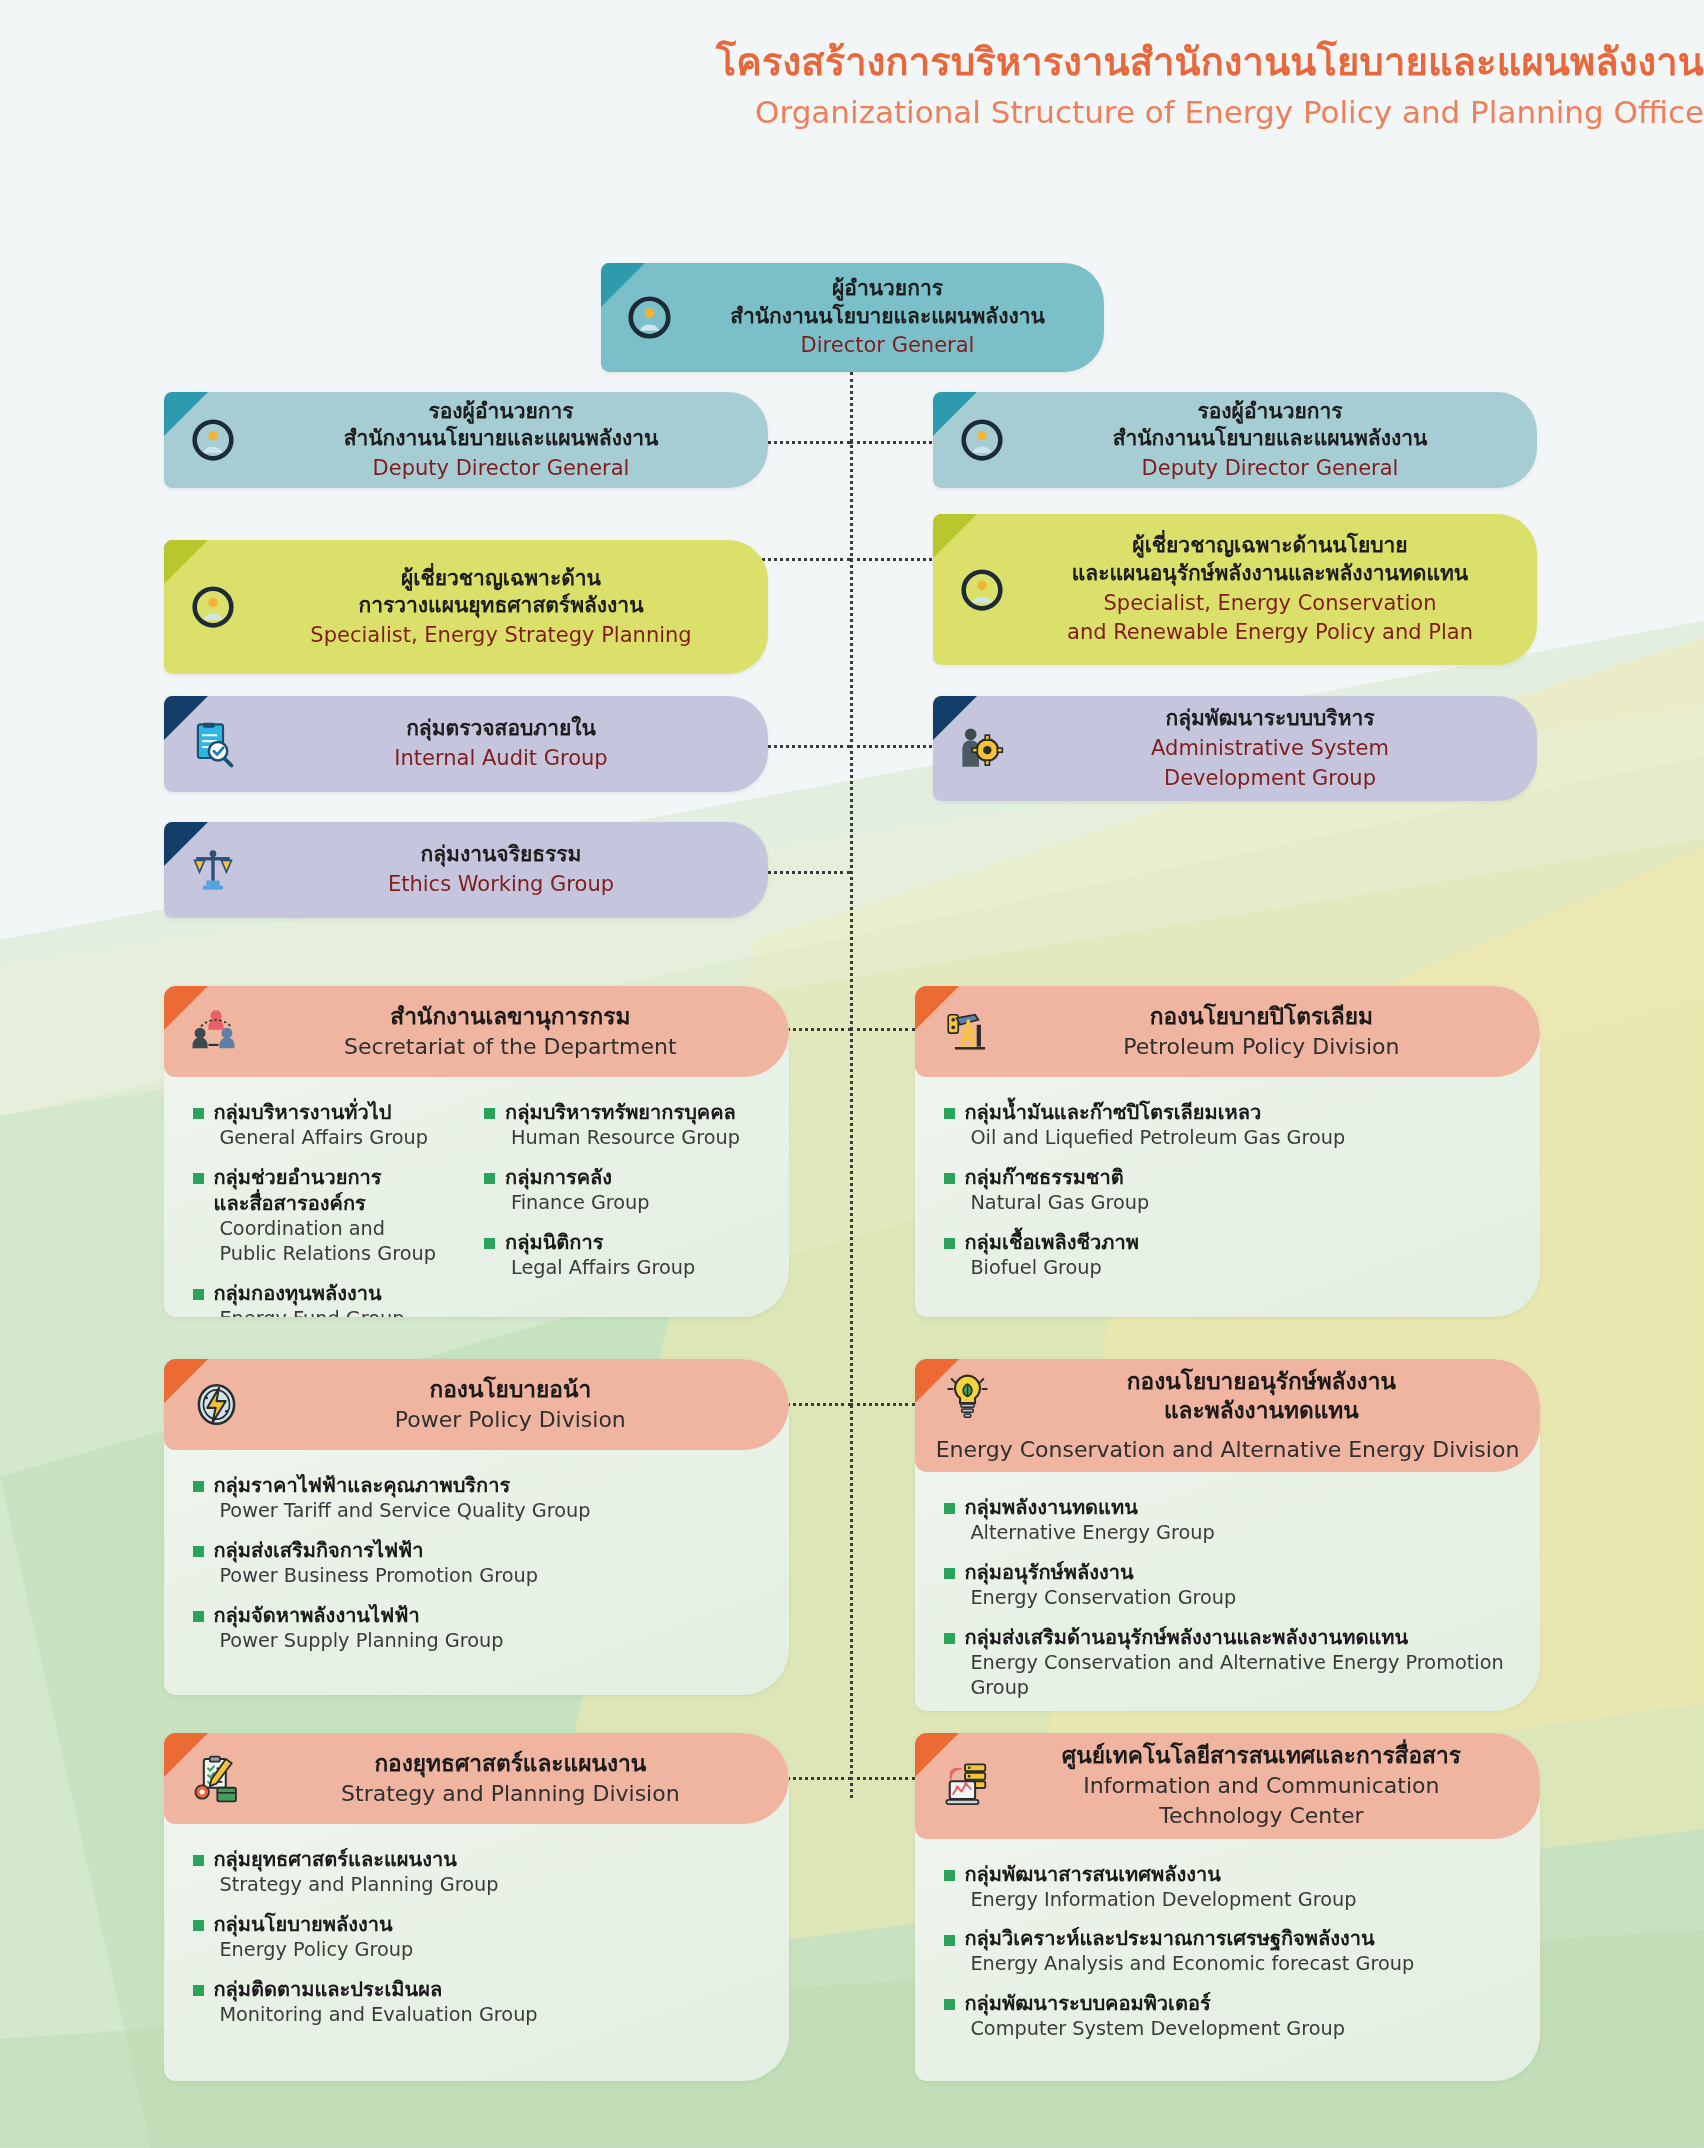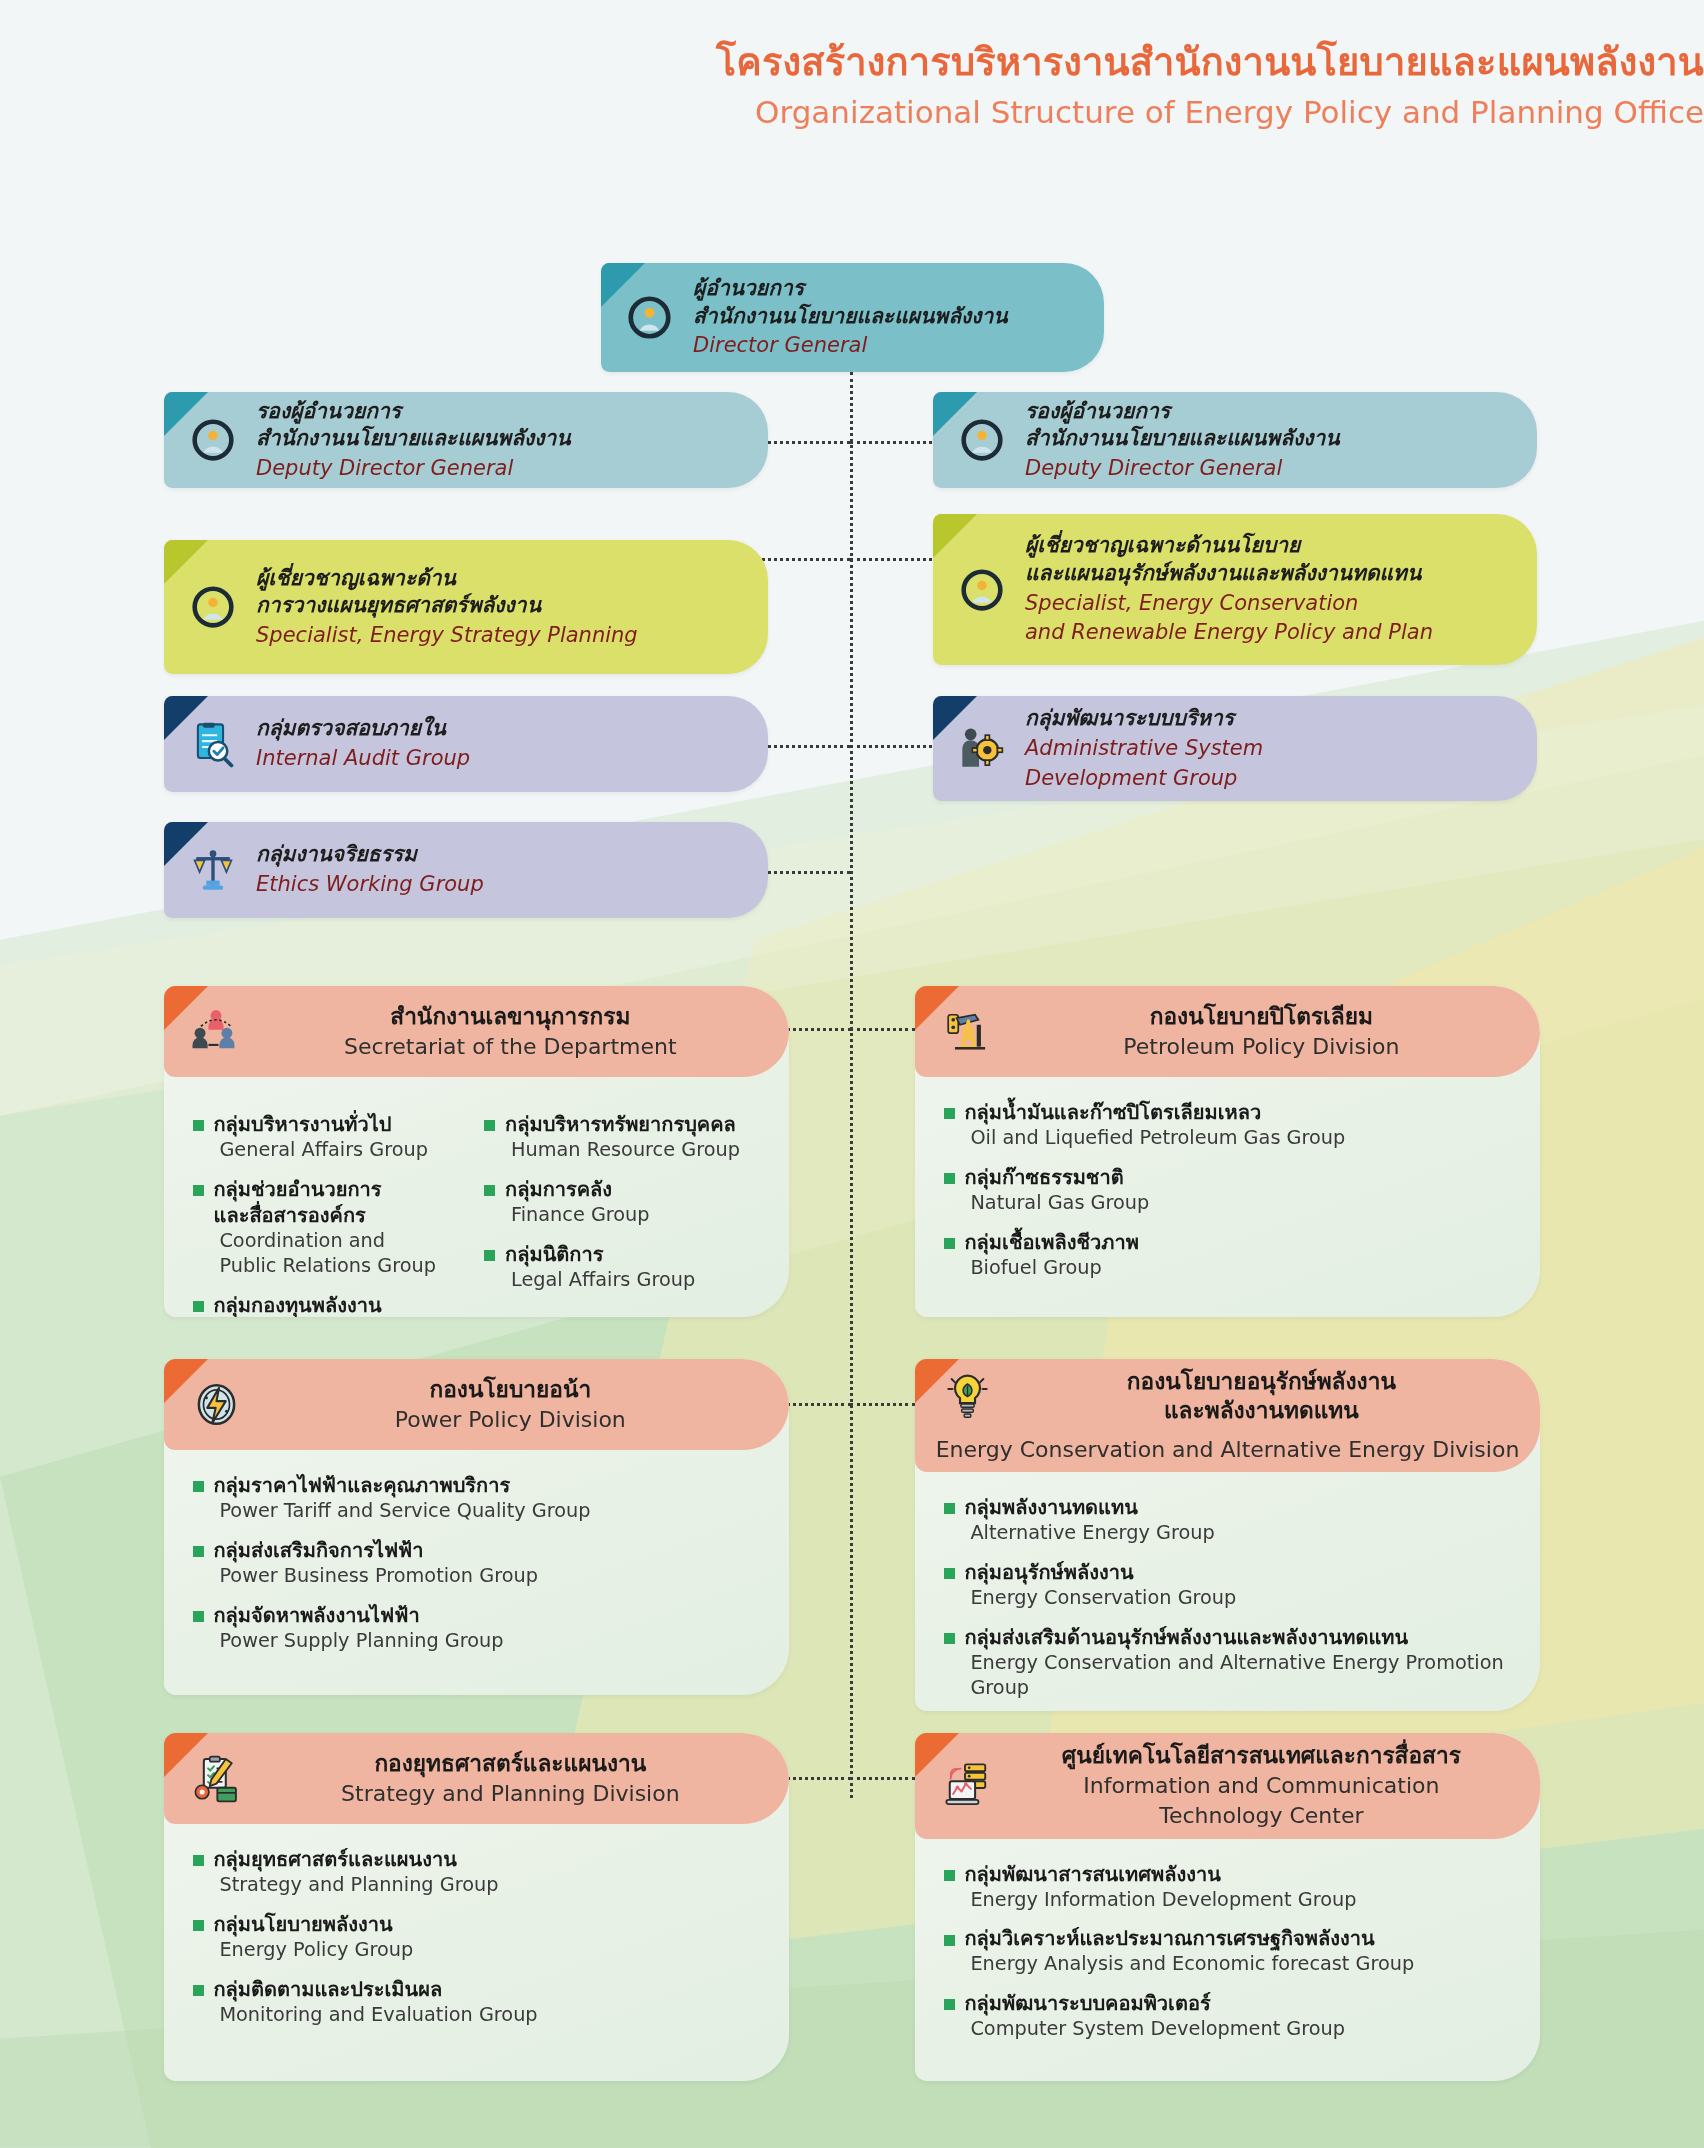--- a/index.html
+++ b/index.html
@@ -48,21 +48,21 @@
     position: absolute; top: 0; left: 0; width: 0; height: 0;
     border-style: solid; border-width: 44px 44px 0 0;
   }
   .box .ico {
     position: relative; z-index: 2;
     width: 77px; min-width: 77px; display: flex; align-items: center; justify-content: center;
     margin-left: 10px;
   }
   .box .txt {
     position: relative; z-index: 2;
-    flex: 1; padding: 8.4px 22px 8.4px 5px; font-style: italic;
+    flex: 1; text-align: center; padding: 8.4px 22px 8.4px 5px;
   }
   .box .th { font-weight: bold; color: #1d1d1d; line-height: 1.3; }
   .box .en { color: #7f1d1d; line-height: 1.3; font-weight: normal; }
 
   
   .role .th { font-size: 21px; }
   .role .en { font-size: 21px; margin-top: 2.5px; }
 
   
   .grp .th { font-size: 21px; }
@@ -105,21 +105,21 @@
   .bullets { list-style: none; }
   .bullets > li { display: flex; margin-bottom: 13.4px; }
   .bullets > li:last-child { margin-bottom: 0; }
   .bullets .dot {
     width: 11px; height: 11px; background: #2aa45a; margin-top: 9.2px;
     margin-right: 10px; min-width: 11px;
   }
   .bullets .lbl .th { font-size: 20px; font-weight: bold; color: #1a1a1a; line-height: 1.3; }
   .bullets .lbl .en { font-size: 19.3px; color: #3a3a3a; line-height: 1.32; padding-left: 5.9px; }
   .cols { display: flex; gap: 11.7px; }
-  .cols > .col { flex: 1; margin-top: 12px; }
+  .cols > .col { flex: 1; }
 </style>
 </head>
 <body>
 
 <svg id="bg" viewBox="0 0 2031 2560" preserveAspectRatio="none">
   <rect x="0" y="0" width="2031" height="2560" fill="#f2f6f7"></rect>
   <path d="M2031,740 L2031,2560 L0,2560 L0,1120 Z" fill="#dfeddc" opacity="0.85"></path>
   <path d="M2031,900 L2031,2560 L0,2560 L0,1330 Z" fill="#cfe5c8" opacity="0.75"></path>
   <path d="M2031,1190 L2031,2560 L180,2560 L0,1760 Z" fill="#bcdcb3" opacity="0.55"></path>
   <path d="M2031,760 L2031,2180 L620,2350 L900,1120 Z" fill="#efeab0" opacity="0.55"></path>

